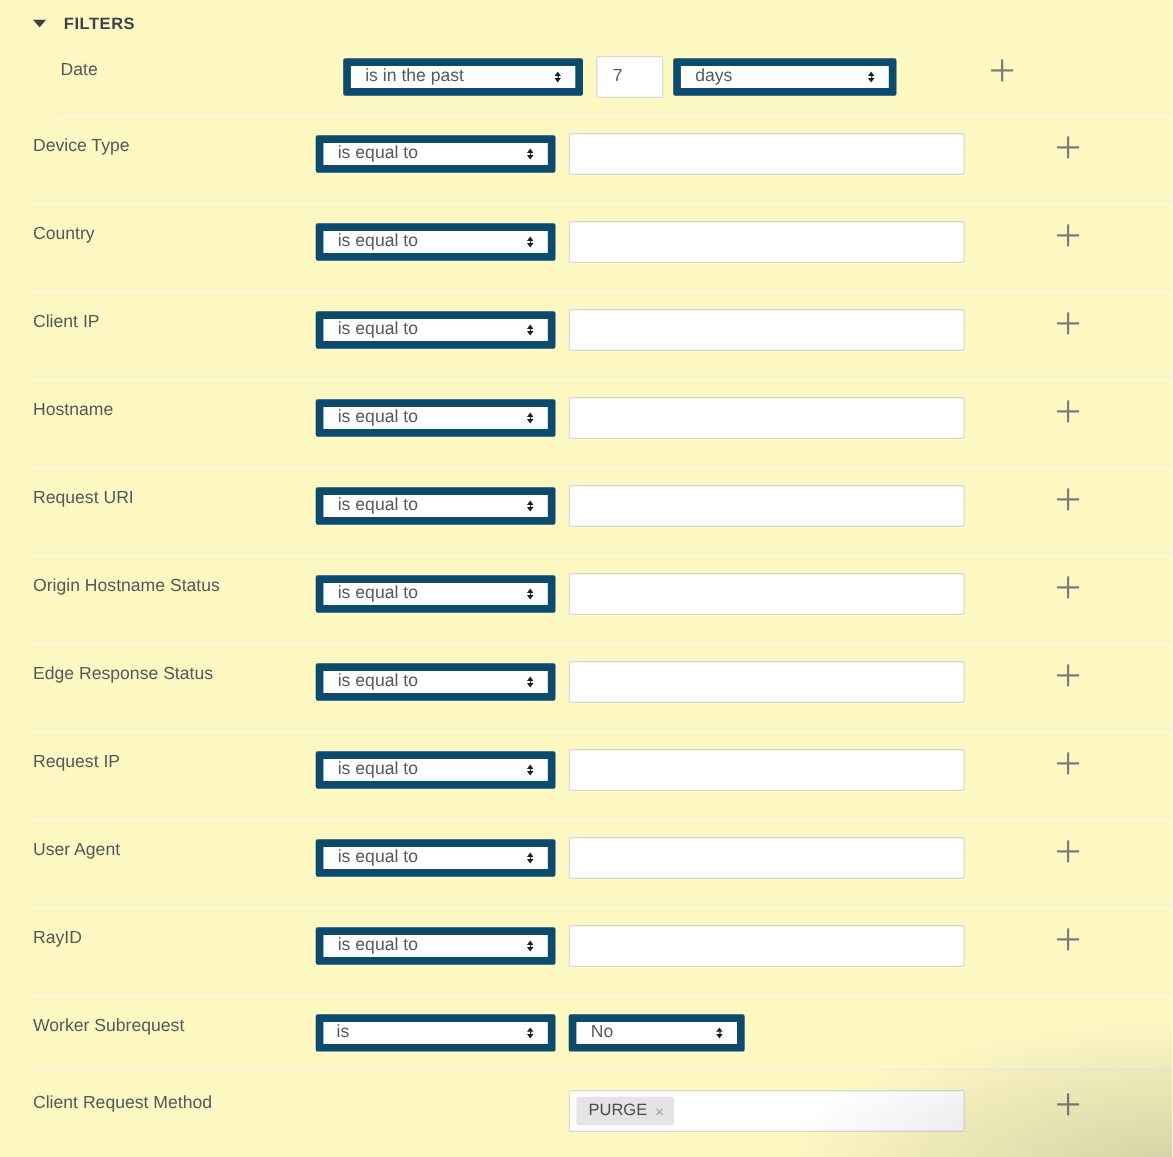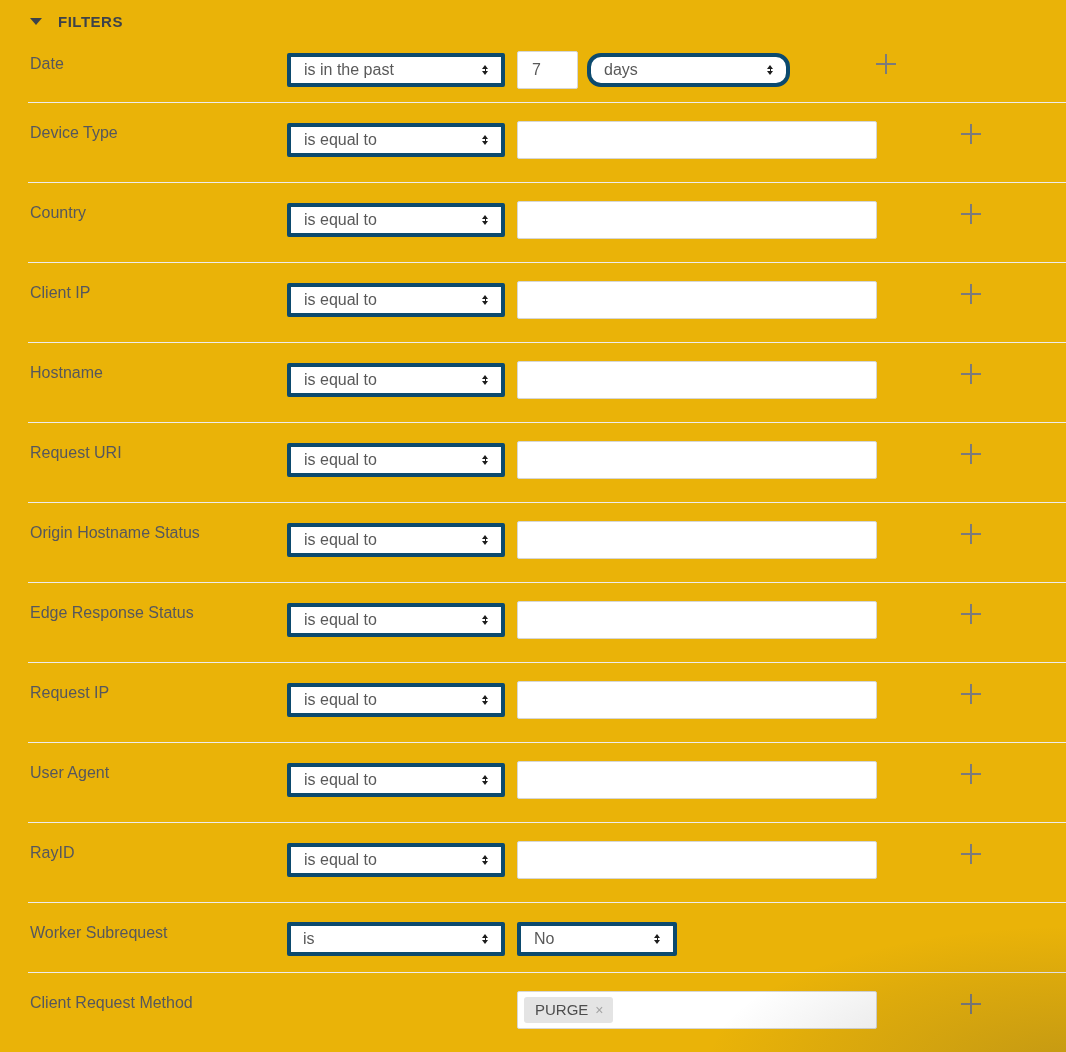--- a/index.html
+++ b/index.html
@@ -1,60 +1,60 @@
 <!DOCTYPE html>
 <html><head>
 <meta charset="utf-8">
 <style>
   html,body{margin:0;padding:0;background:#ffffff;}
   body{font-family:"Liberation Sans","DejaVu Sans",sans-serif;}
-  .panel{position:relative;width:1066px;height:1052px;background:#eab308;overflow:hidden;}
+  .panel{position:relative;width:1066px;height:1052px;background:#fef9c3;overflow:hidden;}
 
   
   .panel-header{position:relative;height:43px;}
   .caret{position:absolute;left:30px;top:18px;width:0;height:0;
     border-left:6px solid transparent;border-right:6px solid transparent;
     border-top:7px solid #3d424a;cursor:pointer;}
   .panel-title{position:absolute;left:58px;top:13px;font-size:15px;font-weight:bold;
     letter-spacing:.5px;color:#3d424a;}
 
   
   .filter-row{position:relative;height:80px;}
   .filter-row::after{content:"";position:absolute;left:28px;right:0;bottom:0;height:1px;background:#ededed;}
-  .row-date{height:60px;}
+  .row-date{height:60px;margin-left:25px;}
   .row-worker{height:70px;}
   .row-last{height:79px;}
   .row-last::after{display:none;}
 
   .f-label{position:absolute;left:30px;top:19px;font-size:16px;line-height:22px;color:#56575d;}
   .row-date .f-label{top:10px;}
 
   
   .sel{position:absolute;box-sizing:border-box;height:34px;background:#fff;
-    border:4px solid #0c4a6e;border-radius:2px;display:flex;align-items:center;
+    border:7px solid #0c4a6e;border-radius:2px;display:flex;align-items:center;
     padding:0 28px 0 13px;font-size:16px;color:#595959;cursor:pointer;}
   .operator{left:287px;top:20px;width:218px;}
   .row-date .operator{top:10px;}
   .row-worker .operator{top:19px;padding-left:12px;}
   .arrows{position:absolute;right:13px;top:50%;transform:translateY(-50%);
     display:flex;flex-direction:column;align-items:center;}
   .arrows .stem{width:1px;height:2px;background:#1c1c1c;}
   .arrows .up{width:0;height:0;border-left:3.5px solid transparent;border-right:3.5px solid transparent;
     border-bottom:4.5px solid #1c1c1c;}
   .arrows .down{width:0;height:0;border-left:3.5px solid transparent;border-right:3.5px solid transparent;
     border-top:4.5px solid #1c1c1c;}
 
   
   .input-text{position:absolute;left:517px;top:18px;width:360px;height:38px;box-sizing:border-box;
     border:1px solid #d6d6d6;border-radius:2px;background:#fff;font-size:16px;color:#595959;
     padding:0 12px;outline:none;font-family:inherit;}
   .num-input{position:absolute;left:517px;top:8px;width:61px;height:38px;box-sizing:border-box;
     border:1px solid #d6d6d6;border-radius:2px;background:#fff;font-size:16px;color:#595959;
     padding:0 0 0 14px;outline:none;font-family:inherit;}
-  .unit-select{left:587px;top:10px;width:203px;border-radius:14px;}
+  .unit-select{left:587px;top:10px;width:203px;}
   .value-select{left:517px;top:19px;width:160px;}
   .tags-box{position:absolute;left:517px;top:18px;width:360px;height:38px;box-sizing:border-box;
     border:1px solid #d6d6d6;border-radius:2px;background:#fff;display:flex;align-items:center;
     padding:0 6px;}
   .tag-chip{display:inline-flex;align-items:center;gap:7px;background:#e4e4e4;border-radius:3px;
     padding:4px 9px 5px 11px;font-size:15px;color:#4d4d4d;}
   .tag-remove{color:#a3a3a3;font-size:14px;line-height:1;cursor:pointer;}
 
   
   .add-btn{position:absolute;left:961px;top:21px;width:20px;height:20px;cursor:pointer;}

